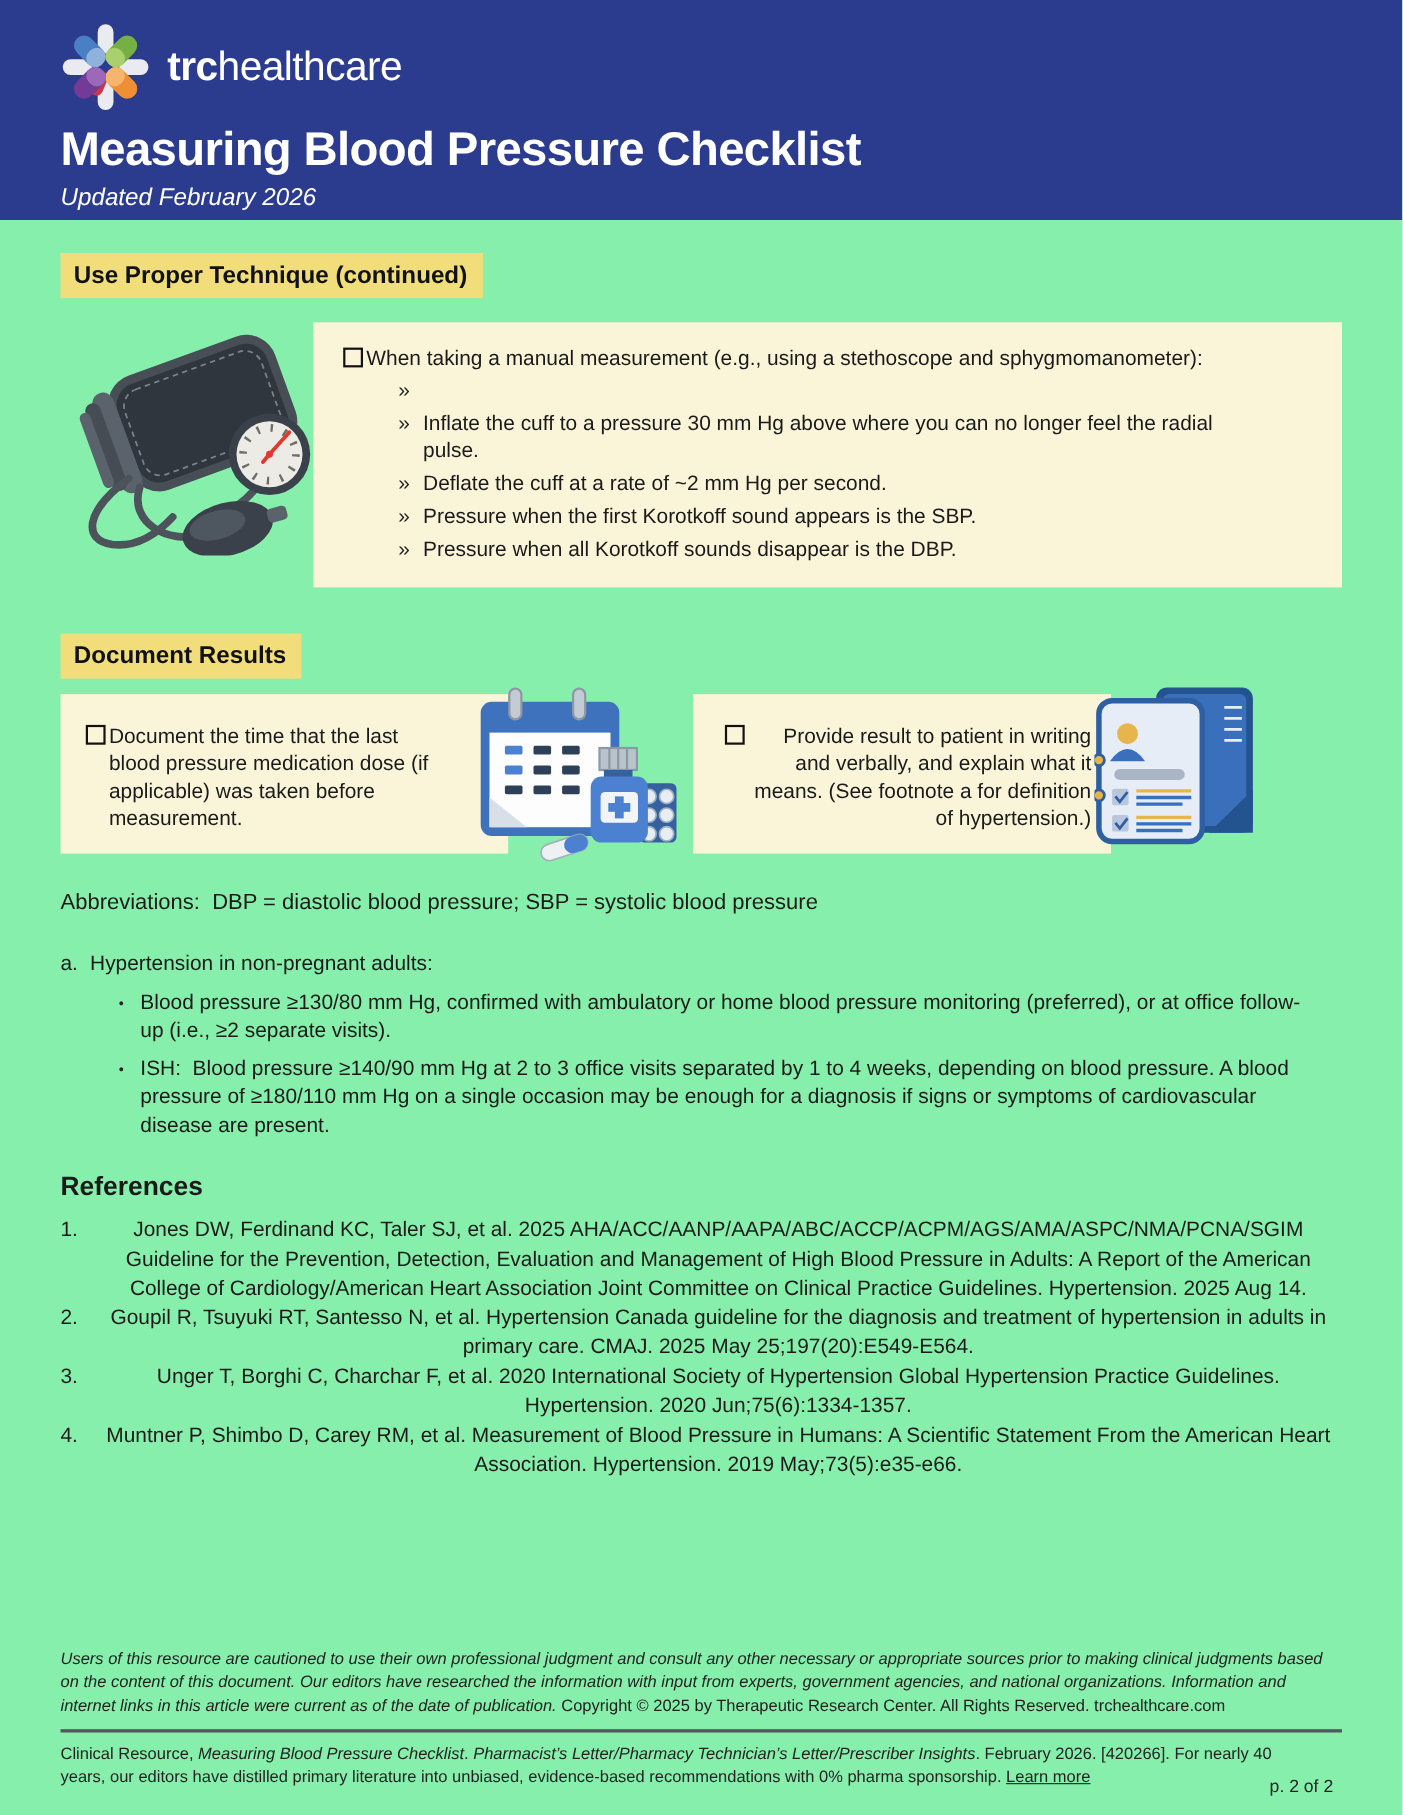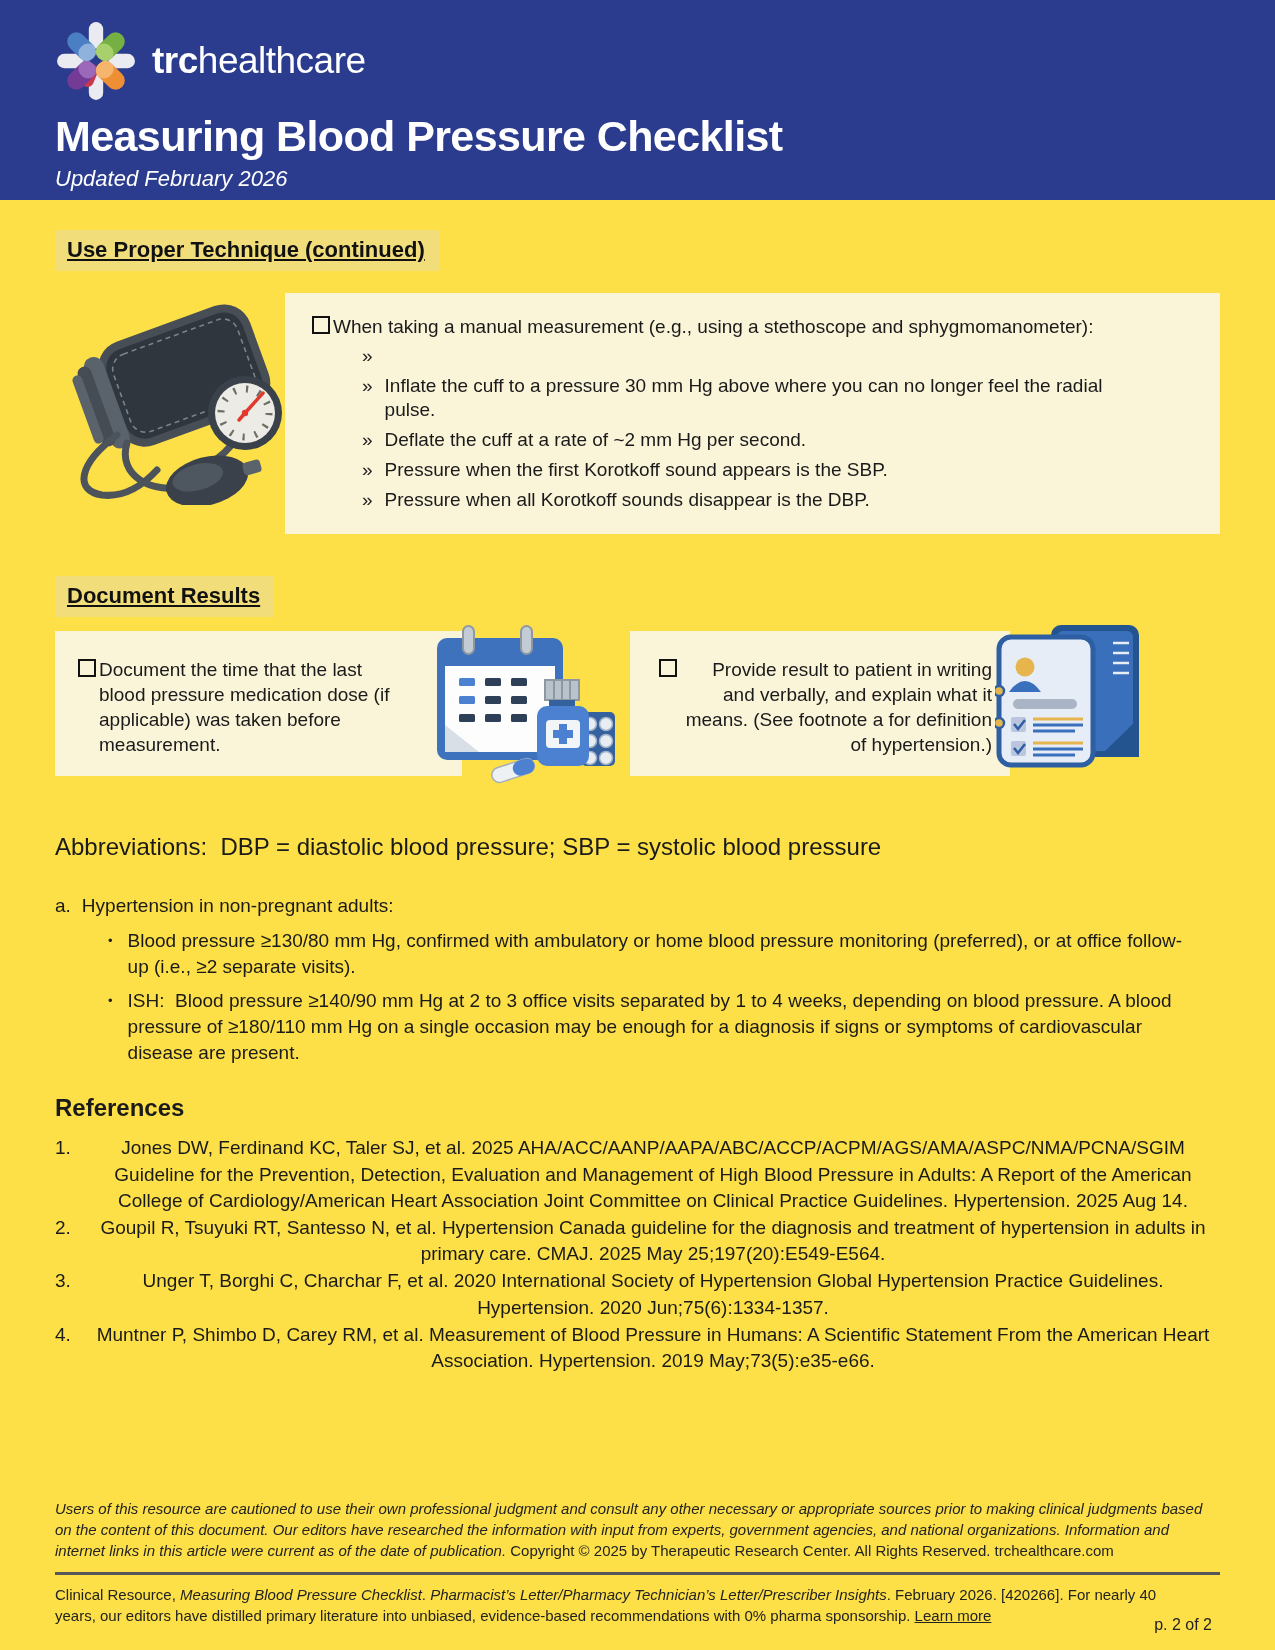--- a/index.html
+++ b/index.html
@@ -1,33 +1,33 @@
 <!DOCTYPE html>
 <html style="--navy: #2b3b8e; --highlight: #f1de7b; --cream: #faf4d8; --text: #1a1a1a; --rule: #55575b;"><head>
 <meta charset="utf-8">
 <style>
   :root{
     --navy:#2b3b8e; --highlight:#f1de7b; --cream:#faf4d8; --text:#1a1a1a; --rule:#55575b;
   }
   *{box-sizing:border-box; margin:0; padding:0;}
   html,body{background:#fff;}
   body{font-family:"Liberation Sans",sans-serif; color:var(--text);}
-  .page{position:relative; width:1275px; height:1650px; background:#fde047; overflow:hidden;}
+  .page{position:relative; width:1275px; height:1650px; background:#86efac; overflow:hidden;}
 
   
   .hdr{background:var(--navy); height:200px; padding:21px 55px 0 55px; color:#fff;}
   .brand-row{display:flex; align-items:center; gap:15px; height:80px;}
   .brand{font-size:37px; color:#fff; letter-spacing:-0.5px;}
   .brand .b{font-weight:bold;}
   .title{font-size:43px; font-weight:bold; letter-spacing:-0.6px; margin-top:13px; line-height:1.05;}
   .updated{font-style:italic; font-size:22px; margin-top:7px;}
 
   
   .main{padding:0 55px; width:1275px;}
-  .sec-head{display:inline-block; background:var(--highlight); font-weight:bold; font-size:22px; padding:7px 14px 8px 12px; color:#111;text-decoration:underline;}
+  .sec-head{display:inline-block; background:var(--highlight); font-weight:bold; font-size:22px; padding:7px 14px 8px 12px; color:#111;}
   .sh1{margin-top:30px;}
   .sh2{margin-top:42px;}
 
   .tech-row{position:relative; margin-top:22px; min-height:212px;}
   .bp-illus{position:absolute; left:2px; top:2px;}
   .tech-box{margin-left:230px; background:var(--cream); padding:21px 24px 22px 27px; min-height:212px;}
 
   .check{display:flex; gap:3px; font-size:19px; line-height:1.32;}
   .cbx{flex:0 0 auto; width:18px; height:18px; border:2.4px solid #111; margin-top:2px; background:transparent;}
   .subitem{display:flex; gap:12px; margin-left:29px; margin-top:5px; font-size:19px; line-height:1.3;}
@@ -36,21 +36,21 @@
 
   .doc-row{position:relative; margin-top:14px; height:150px;}
   .box-left{position:absolute; left:0; top:0; width:407px; height:145px; background:var(--cream); padding:26px 0 0 23px;}
   .box-left .t{max-width:300px;}
   .box-right{position:absolute; left:575px; top:0; width:380px; height:145px; background:var(--cream); padding:26px 0 0 29px;text-align:right;}
   .box-right .t{max-width:312px;}
   .cal-illus{position:absolute; left:370px; top:-9px;}
   .clip-illus{position:absolute; left:940px; top:-8px;}
 
   .pre{white-space:pre-wrap;}
-  .abbrev{margin-top:52px; font-size:24px;}
+  .abbrev{margin-top:28px; font-size:20px;}
 
   .footnote{margin-top:34px;}
   .fn-head{display:flex; gap:11px; font-size:19px;}
   .fn-bullets{margin-top:11px; padding-left:53px;}
   .fn-bullet{display:flex; gap:15px; font-size:19px; line-height:1.38; margin-bottom:7px;}
   .fn-bullet .dot{font-size:13px; padding-top:4px; color:#222;}
   .fn-bullet .t{max-width:1065px;}
 
   .refs-head{font-size:24px; font-weight:bold; margin-top:28px;}
   .refs{margin-top:13px;}

